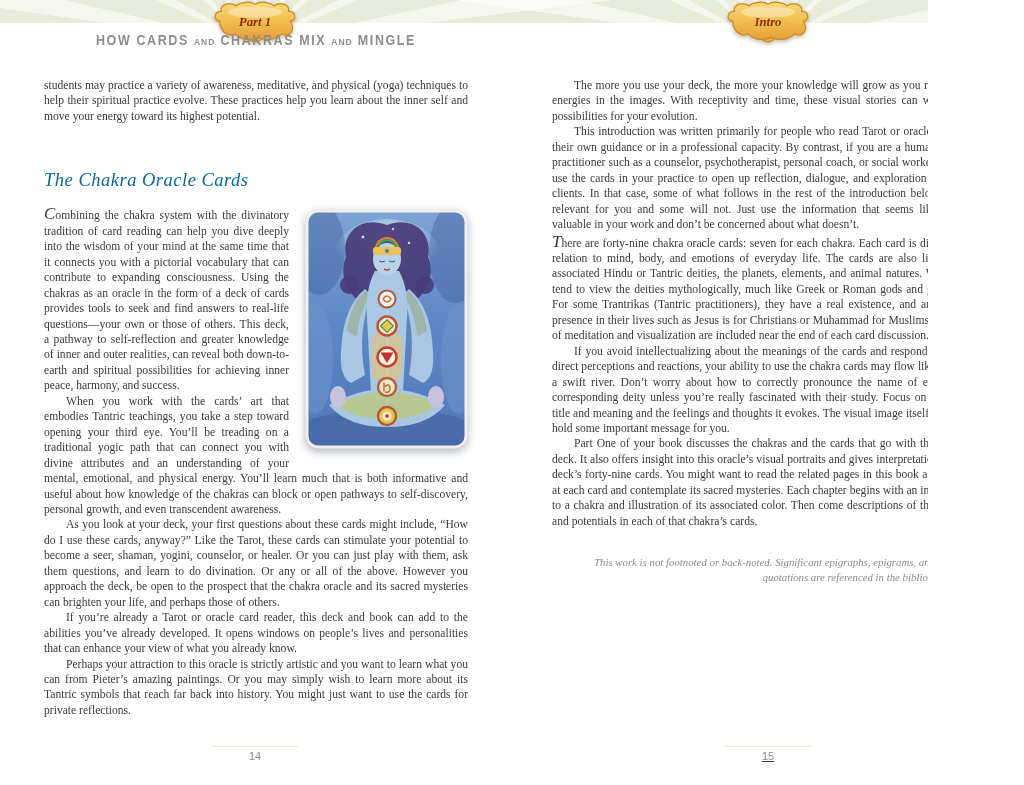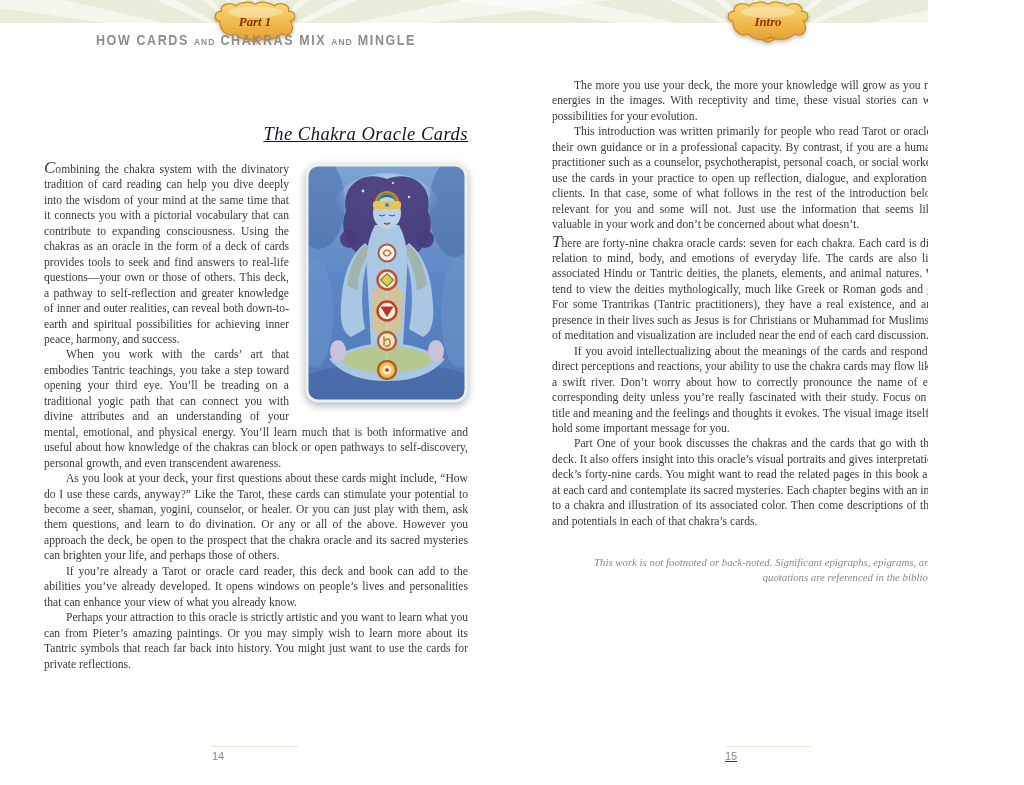--- a/index.html
+++ b/index.html
@@ -25,37 +25,37 @@
   .running-head .hdr-and{font-size:8.5px;letter-spacing:1px;text-transform:uppercase;}
 
   
   .page-left{position:absolute;left:44px;top:78px;width:424px;}
   .page-right{position:absolute;left:552px;top:78px;width:425px;}
 
   p.body{margin:0;font-size:11.6px;line-height:15.45px;text-align:justify;}
   p.ind{text-indent:22px;}
   p.body + p.body{margin-top:0;}
 
-  h2.script-head{margin:0;text-align:right;font-weight:normal;color:#0f172a;
-    font-family:"Liberation Serif","DejaVu Serif",serif;font-style:italic;font-size:18.5px;letter-spacing:.5px;text-decoration:underline;}
+  h2.script-head{margin:0;text-align:left;font-weight:normal;color:#0369a1;
+    font-family:"Liberation Serif","DejaVu Serif",serif;font-style:italic;font-size:18.5px;letter-spacing:.5px;}
   .page-left h2.script-head{margin:46px 0 14px;}
   .page-right h2.script-head{margin:48px 0 18px;}
 
   .lead-initial{font-size:17px;font-style:italic;line-height:1;}
 
   
   .card-float{float:right;width:163px;height:240px;margin:4px 0 8px 16px;}
   .card-float svg{filter:drop-shadow(0 3px 4px rgba(40,50,80,.38));}
 
   
   .note{margin:26px auto 0;width:392px;text-align:right;font-style:italic;
     font-size:10.8px;line-height:15px;color:#8b8a86;}
 
   
-  .footer{position:absolute;top:746px;transform:translateX(-50%);}
+  .footer{position:absolute;top:746px;transform:translateX(-50%);text-align:center;}
   .footer-left{left:255px;}
   .footer-right{left:768px;text-decoration:underline;}
   .footer .rule{width:86px;height:0;border-top:1px solid #ece5d0;margin:0 auto 3px;}
   .footer .pagenum{font-family:"Liberation Sans","DejaVu Sans",sans-serif;font-size:11px;color:#8a8a87;}
 </style>
 </head>
 <body>
 
 <div class="spread">
 
@@ -84,20 +84,21 @@
 
   <div class="running-head">
     <span>HOW CARDS</span>
     <span class="hdr-and">and</span>
     <span>CHAKRAS MIX</span>
     <span class="hdr-and">and</span>
     <span>MINGLE</span>
   </div>
 
   <div class="page-left">
+    <p class="body">students may practice a variety of awareness, meditative, and physical (yoga) techniques to help their spiritual practice evolve. These practices help you learn about the inner self and move your energy toward its highest potential.</p>
 
     <h2 class="script-head">The Chakra Oracle Cards</h2>
 
     <div class="card-float">
       <svg viewBox="0 0 163 240" width="163" height="240">
         <defs>
           <linearGradient id="cbg" x1="0" y1="0" x2="0" y2="1">
             <stop offset="0" stop-color="#7da4d4"></stop>
               <stop offset="0.5" stop-color="#5c86c4"></stop>
               <stop offset="1" stop-color="#4e78b8"></stop>

